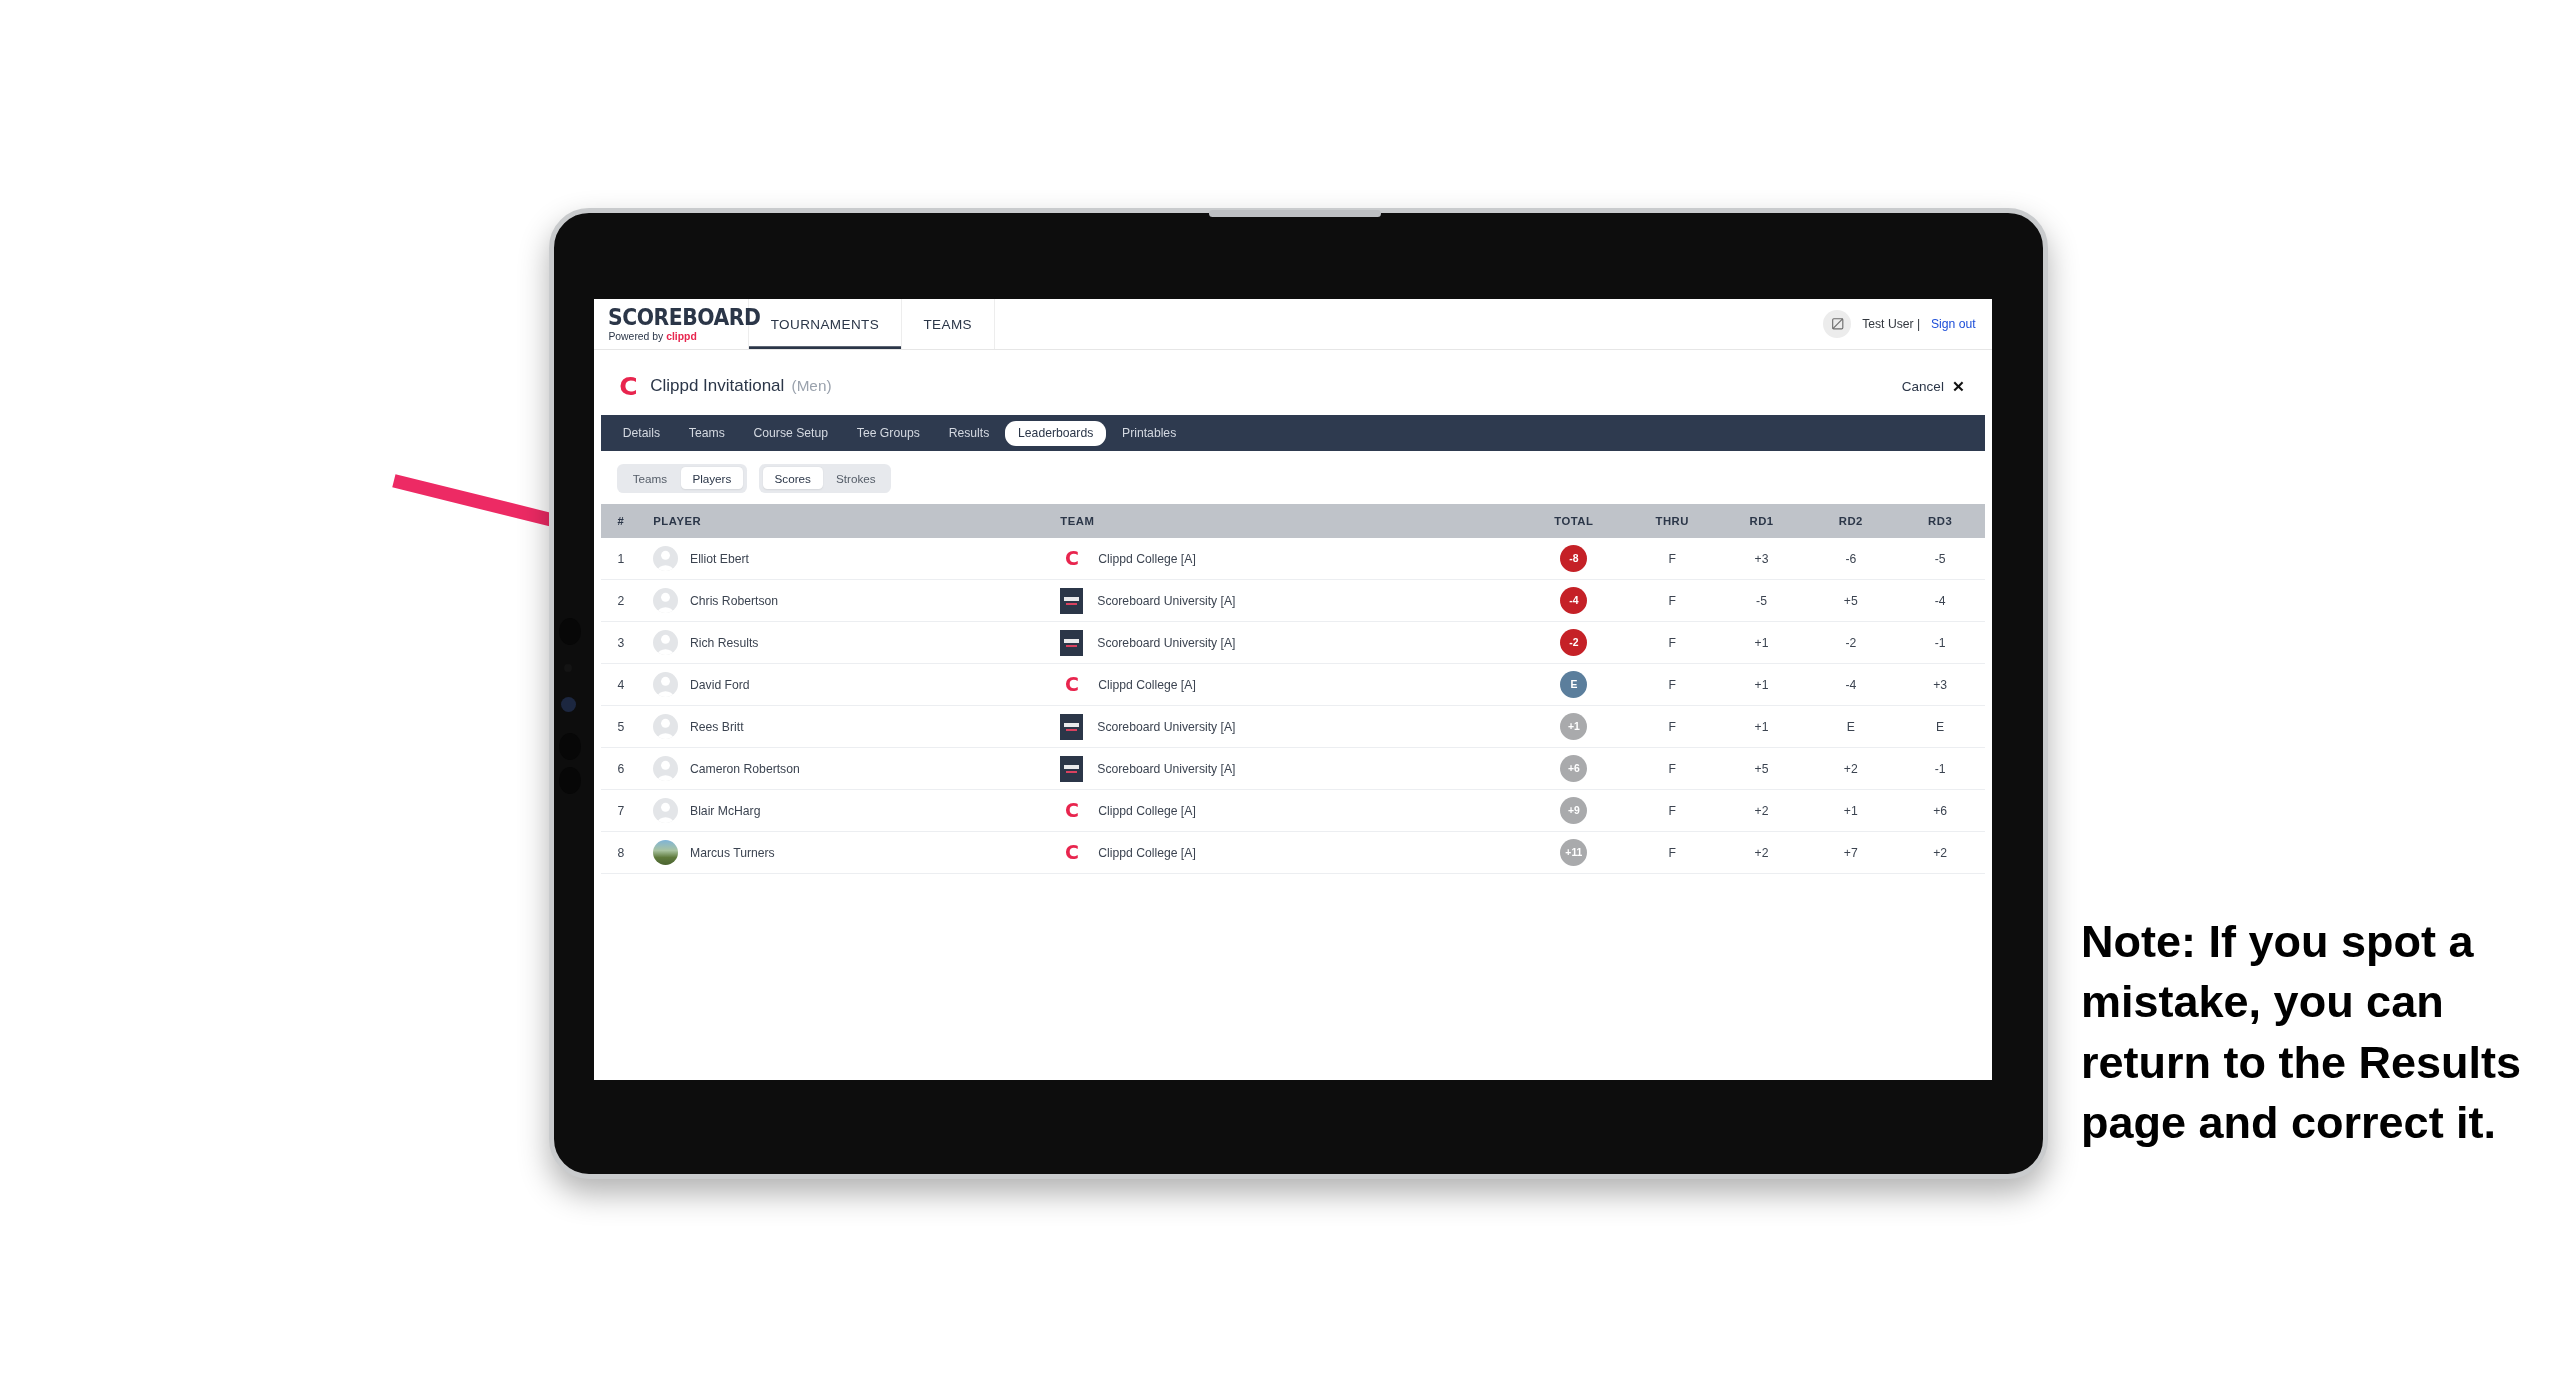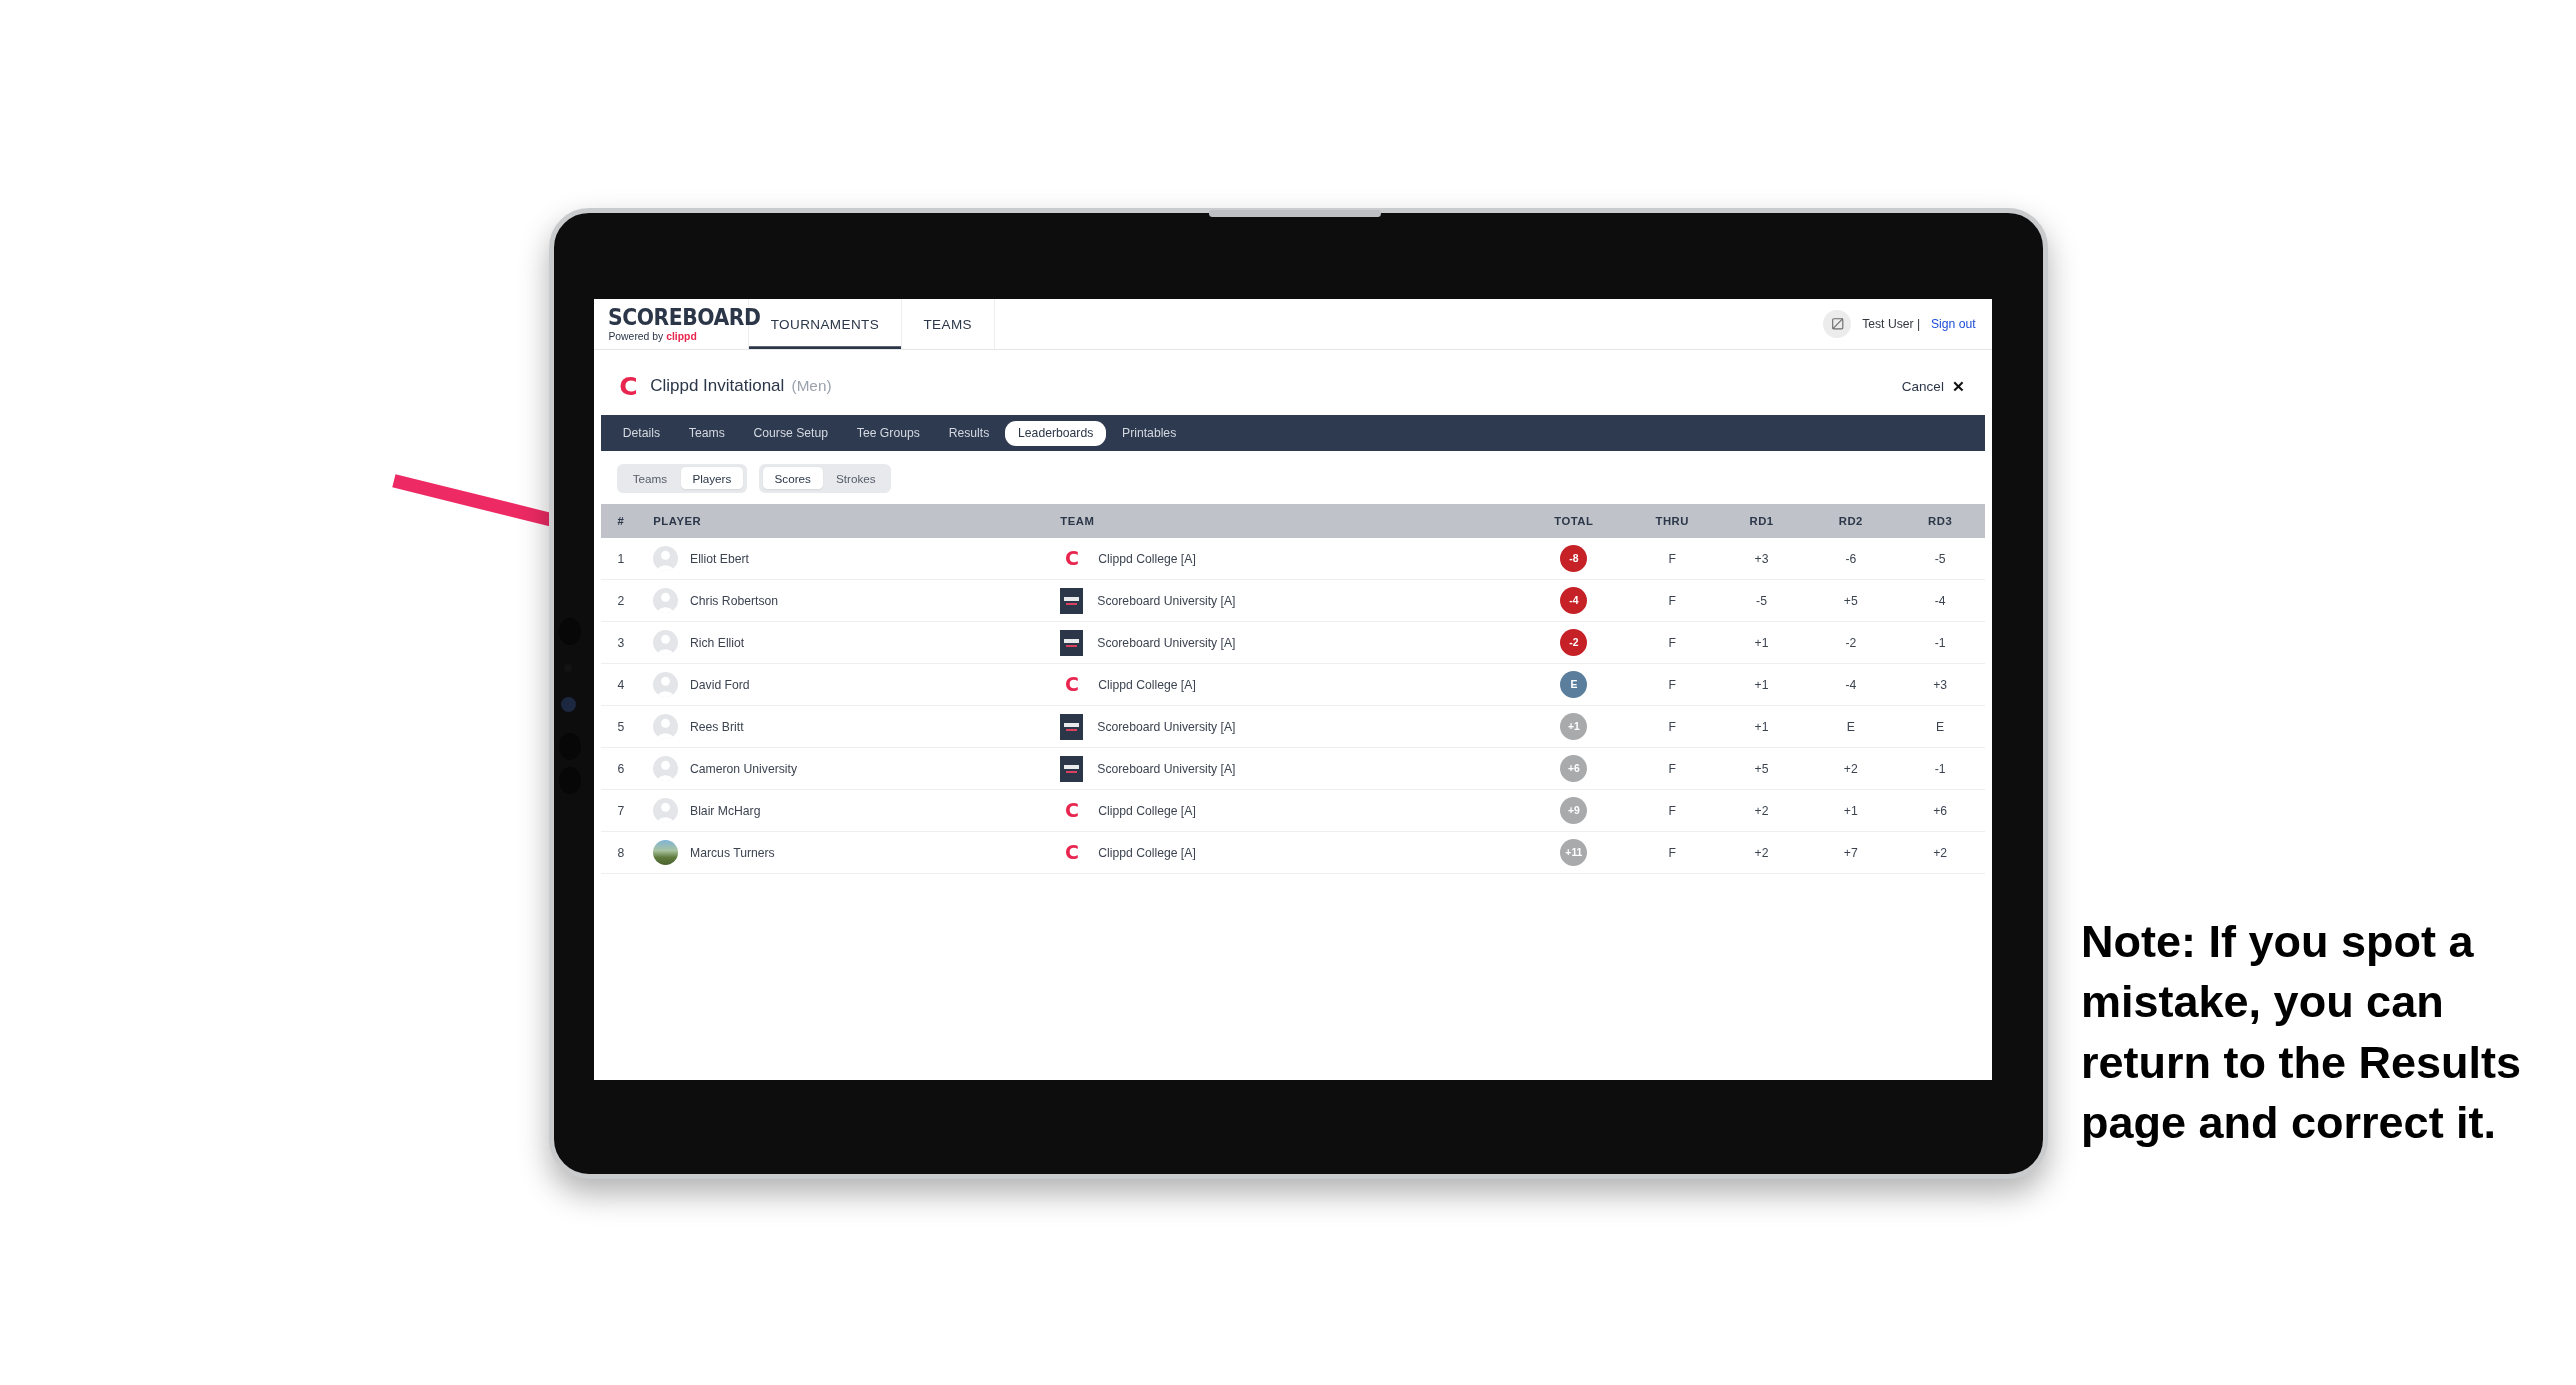--- a/index.html
+++ b/index.html
@@ -314,21 +314,21 @@
             <tr>
               <td class="col-rank">3</td>
               <td class="col-player">
                 <div class="player-cell">
                   <div class="pl-avatar">
                     <svg width="25" height="25" viewBox="0 0 28 28">
                       <circle cx="14" cy="10.4" r="5.0" fill="#ffffff"></circle>
                       <path d="M4.6 28 a9.6 8.2 0 0 1 18.8 0 z" fill="#ffffff"></path>
                     </svg>
                   </div>
-                  <span>Rich Elliot</span>
+                  <span>Rich Results</span>
                 </div>
               </td>
               <td class="col-team">
                 <div class="team-cell">
                   <div class="logo-sb">
                     <div class="bar1"></div>
                     <div class="bar2"></div>
                   </div>
                   <span>Scoreboard University [A]</span>
                 </div>
@@ -395,21 +395,21 @@
             <tr>
               <td class="col-rank">6</td>
               <td class="col-player">
                 <div class="player-cell">
                   <div class="pl-avatar">
                     <svg width="25" height="25" viewBox="0 0 28 28">
                       <circle cx="14" cy="10.4" r="5.0" fill="#ffffff"></circle>
                       <path d="M4.6 28 a9.6 8.2 0 0 1 18.8 0 z" fill="#ffffff"></path>
                     </svg>
                   </div>
-                  <span>Cameron University</span>
+                  <span>Cameron Robertson</span>
                 </div>
               </td>
               <td class="col-team">
                 <div class="team-cell">
                   <div class="logo-sb">
                     <div class="bar1"></div>
                     <div class="bar2"></div>
                   </div>
                   <span>Scoreboard University [A]</span>
                 </div>

